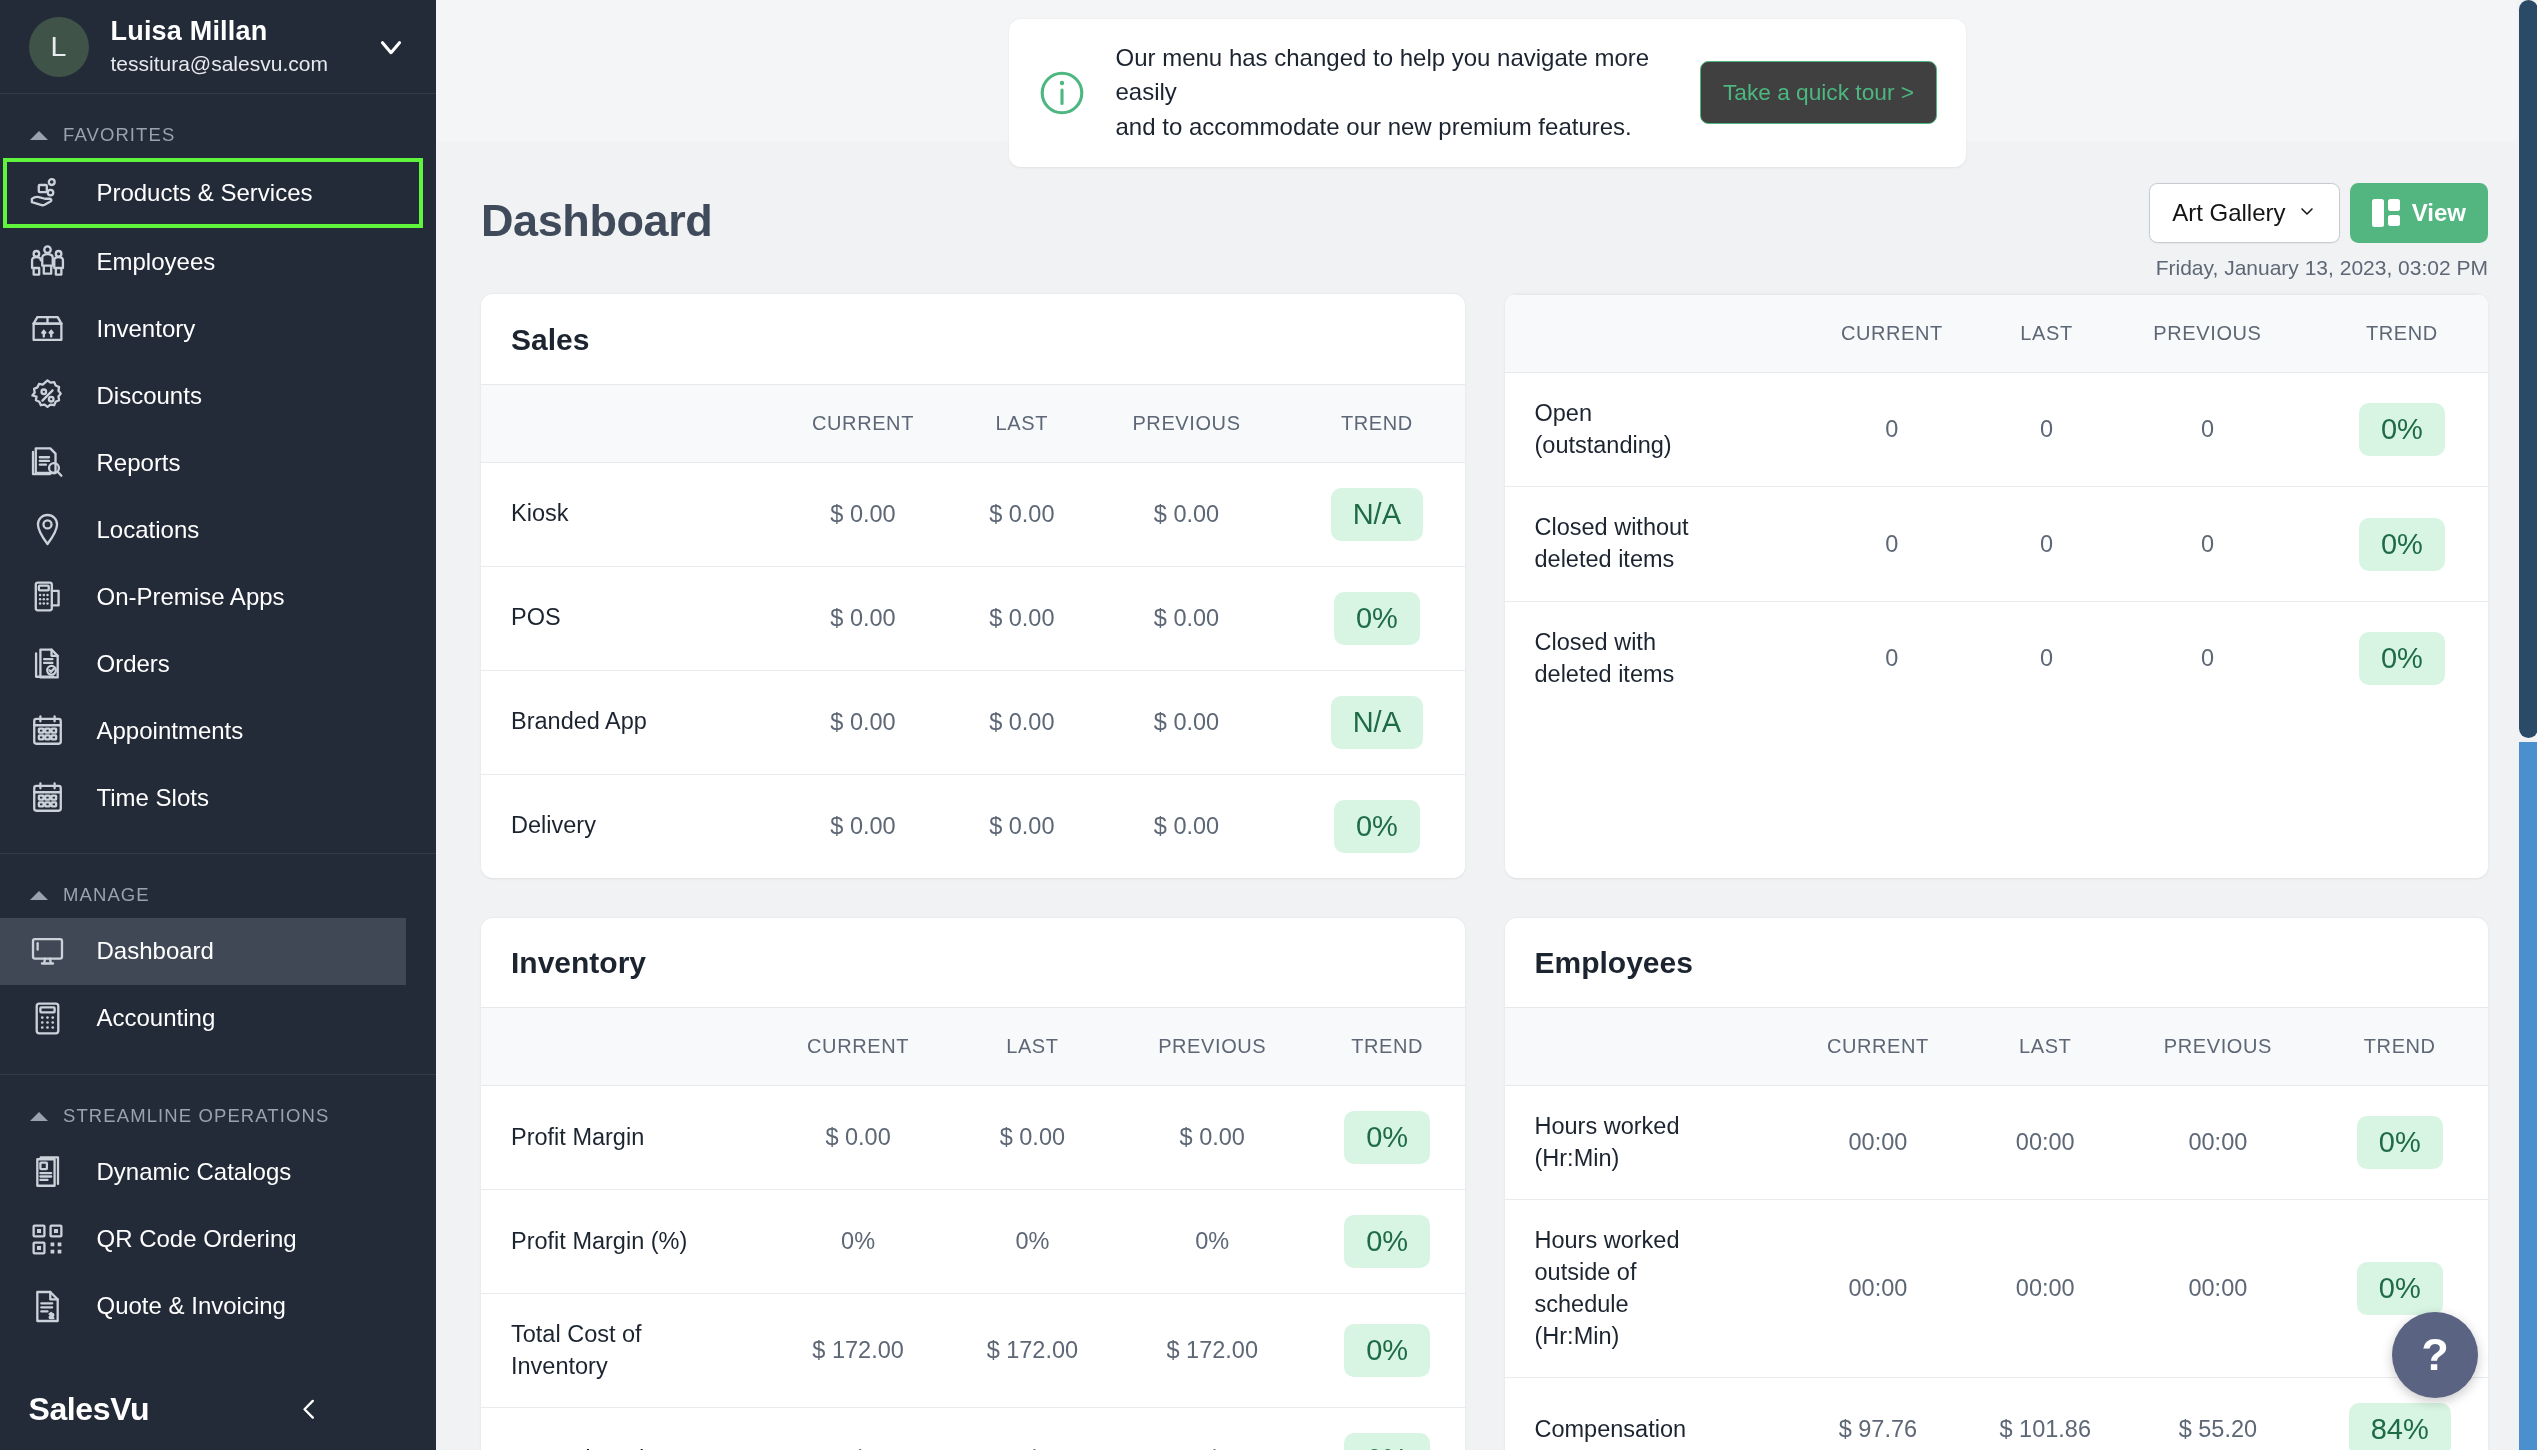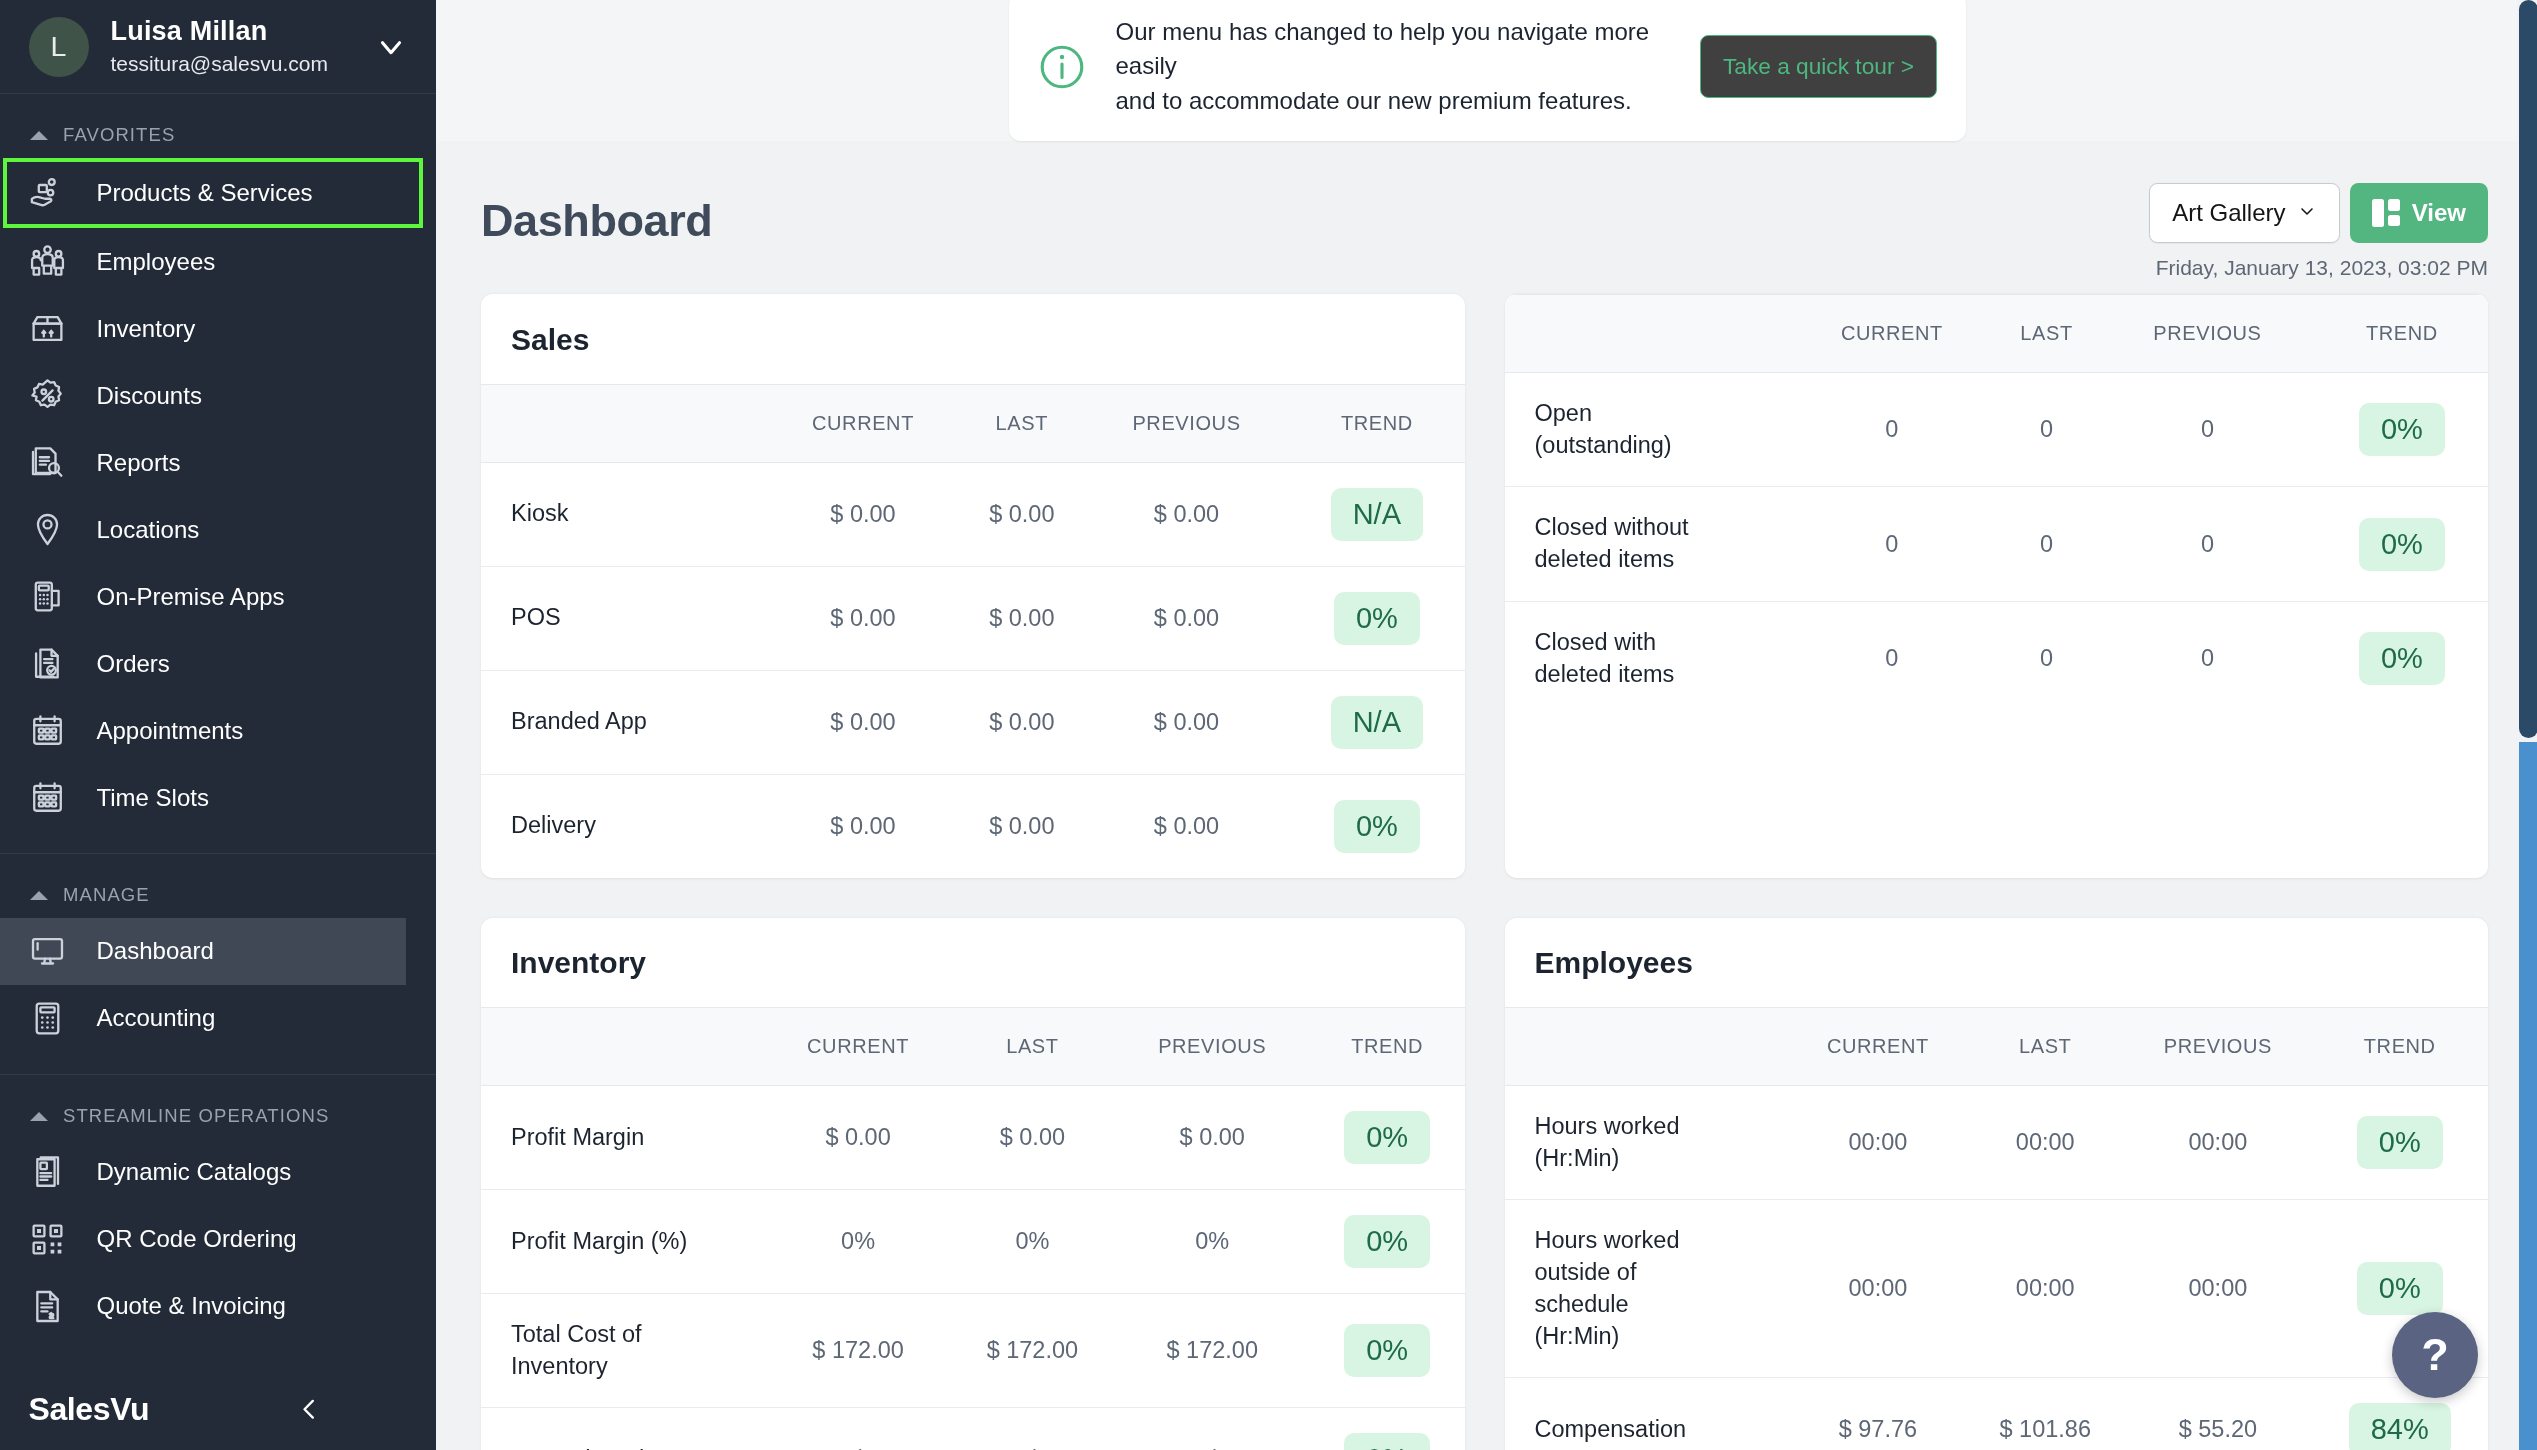--- a/index.html
+++ b/index.html
@@ -84,21 +84,21 @@
   .main {
     flex: 1 1 auto; height: 1450px;
     background: #f1f2f3;
     position: relative;
     overflow: hidden;
   }
 
   .topbar {
     height: 141px;
     background: #f4f5f6;
-    display: flex; align-items: flex-end; justify-content: center;
+    display: flex; align-items: flex-start; justify-content: center;
     padding-top: 18.5px;
   }
   .banner {
     background: #ffffff;
     border-radius: 11.7px;
     box-shadow: 0 0.8px 2.5px rgba(0,0,0,.07);
     display: flex; align-items: center;
     padding: 22px 28.5px;
     gap: 28.5px;
     width: 957px;

